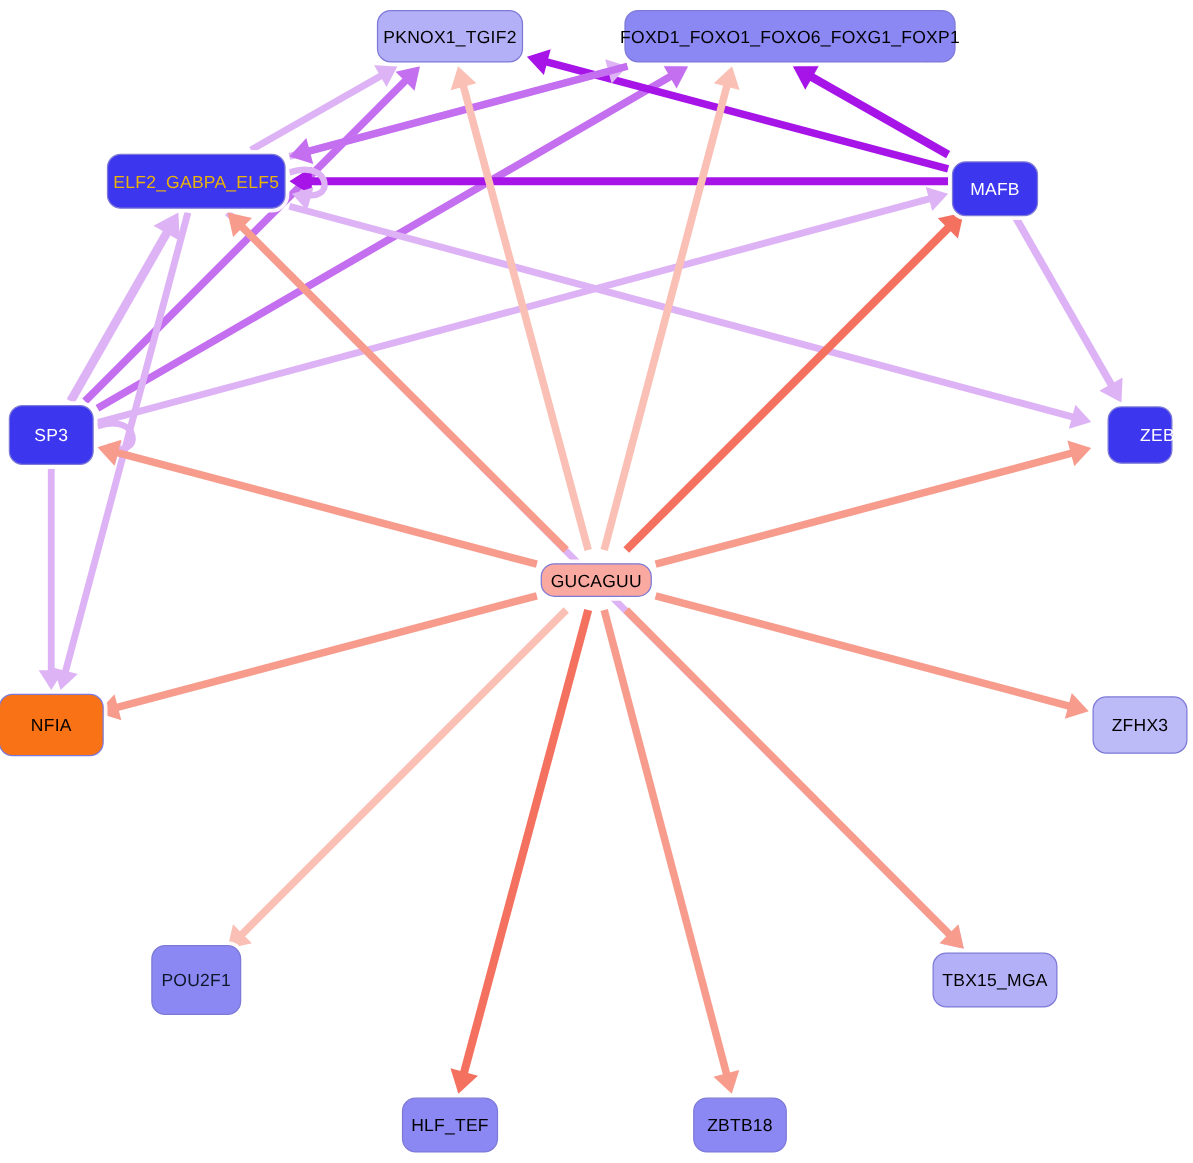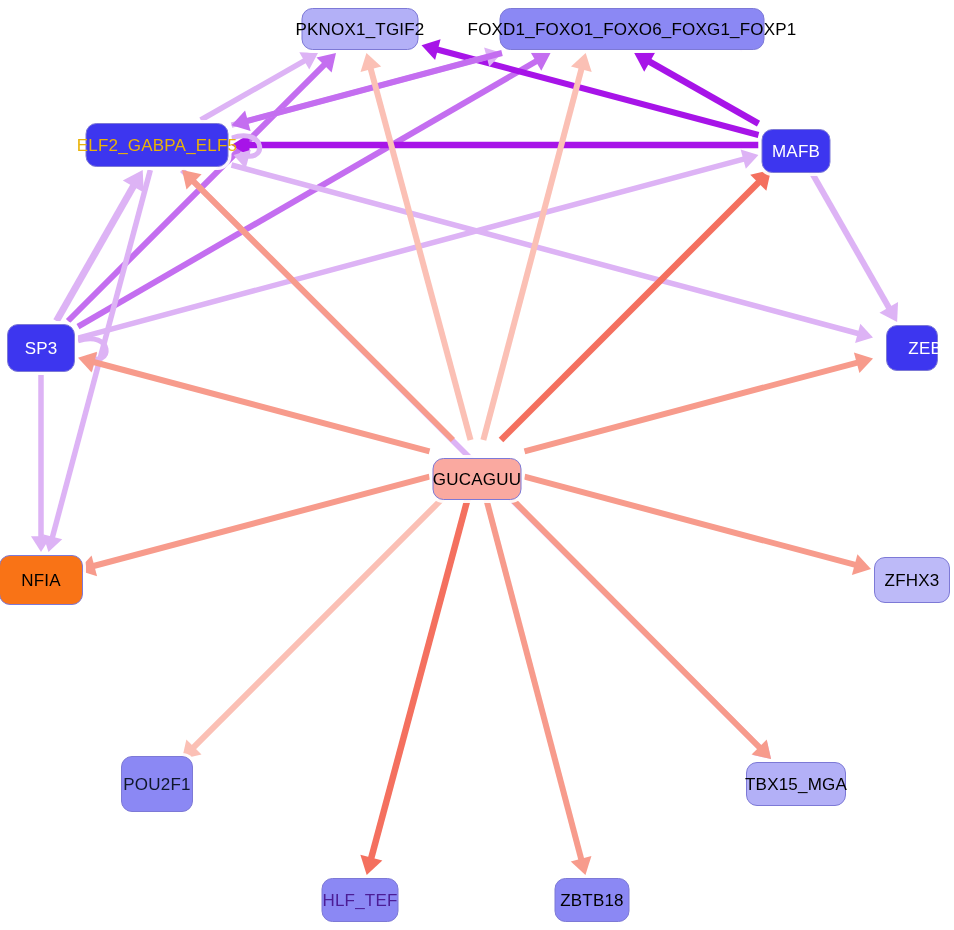--- a/index.html
+++ b/index.html
@@ -27,21 +27,21 @@
   }
   .node {
     position: absolute;
     box-sizing: border-box;
     border-radius: 11px;
     border: 1.4px solid #7d79d6;
     display: flex;
     align-items: center;
     justify-content: center;
     text-align: center;
-    font-size: 17px;
+    font-size: 14px;
     letter-spacing: 0.2px;
     line-height: 1;
     white-space: nowrap;
     box-shadow: 0 0 0 3px rgba(255,255,255,0.92);
     transform: translate(-50%, -50%);
     user-select: none;
   }
   .node-label {
     display: block;
     pointer-events: none;
@@ -124,34 +124,34 @@
     </div>
     <div class="node" style="left: 796px; top: 151px; width: 69px; height: 44px; background: rgb(61, 54, 239); color: rgb(255, 255, 255); border-color: rgb(125, 121, 214);">
       <span class="node-label">MAFB</span>
     </div>
     <div class="node" style="left: 41px; top: 348px; width: 68px; height: 48px; background: rgb(61, 54, 239); color: rgb(255, 255, 255); border-color: rgb(125, 121, 214);">
       <span class="node-label">SP3</span>
     </div>
     <div class="node" style="left: 912px; top: 348px; width: 52px; height: 46px; background: rgb(61, 54, 239); color: rgb(255, 255, 255); border-color: rgb(125, 121, 214); padding-left: 36px;">
       <span class="node-label">ZEB1</span>
     </div>
-    <div class="node" style="left: 477px; top: 479px; width: 89px; height: 42px; background: rgb(250, 169, 160); color: rgb(0, 0, 0); border-color: rgb(125, 121, 214);">
+    <div class="node" style="left: 477px; top: 464px; width: 89px; height: 27px; background: rgb(250, 169, 160); color: rgb(0, 0, 0); border-color: rgb(125, 121, 214);">
       <span class="node-label">GUCAGUU</span>
     </div>
     <div class="node" style="left: 41px; top: 580px; width: 84px; height: 50px; background: #f97316; color: rgb(0, 0, 0); border-color: rgb(125, 121, 214);">
       <span class="node-label">NFIA</span>
     </div>
     <div class="node" style="left: 912px; top: 580px; width: 76px; height: 46px; background: rgb(189, 186, 248); color: rgb(0, 0, 0); border-color: rgb(125, 121, 214);">
       <span class="node-label">ZFHX3</span>
     </div>
     <div class="node" style="left: 157px; top: 784px; width: 72px; height: 56px; background: rgb(139, 136, 244); color: #0f172a; border-color: rgb(125, 121, 214);">
       <span class="node-label">POU2F1</span>
     </div>
     <div class="node" style="left: 796px; top: 784px; width: 100px; height: 44px; background: rgb(179, 176, 247); color: rgb(0, 0, 0); border-color: rgb(125, 121, 214);">
       <span class="node-label">TBX15_MGA</span>
     </div>
-    <div class="node" style="left: 360px; top: 900px; width: 77px; height: 44px; background: rgb(139, 136, 244); color: #4c1d95; border-color: rgb(125, 121, 214);">
+    <div class="node" style="left: 360px; top: 900px; width: 77px; height: 44px; background: rgb(139, 136, 244); color: #000000; border-color: rgb(125, 121, 214);">
       <span class="node-label">HLF_TEF</span>
     </div>
     <div class="node" style="left: 592px; top: 900px; width: 75px; height: 44px; background: rgb(139, 136, 244); color: rgb(0, 0, 0); border-color: rgb(125, 121, 214);">
       <span class="node-label">ZBTB18</span>
     </div>
   </div>
 
 </body></html>

